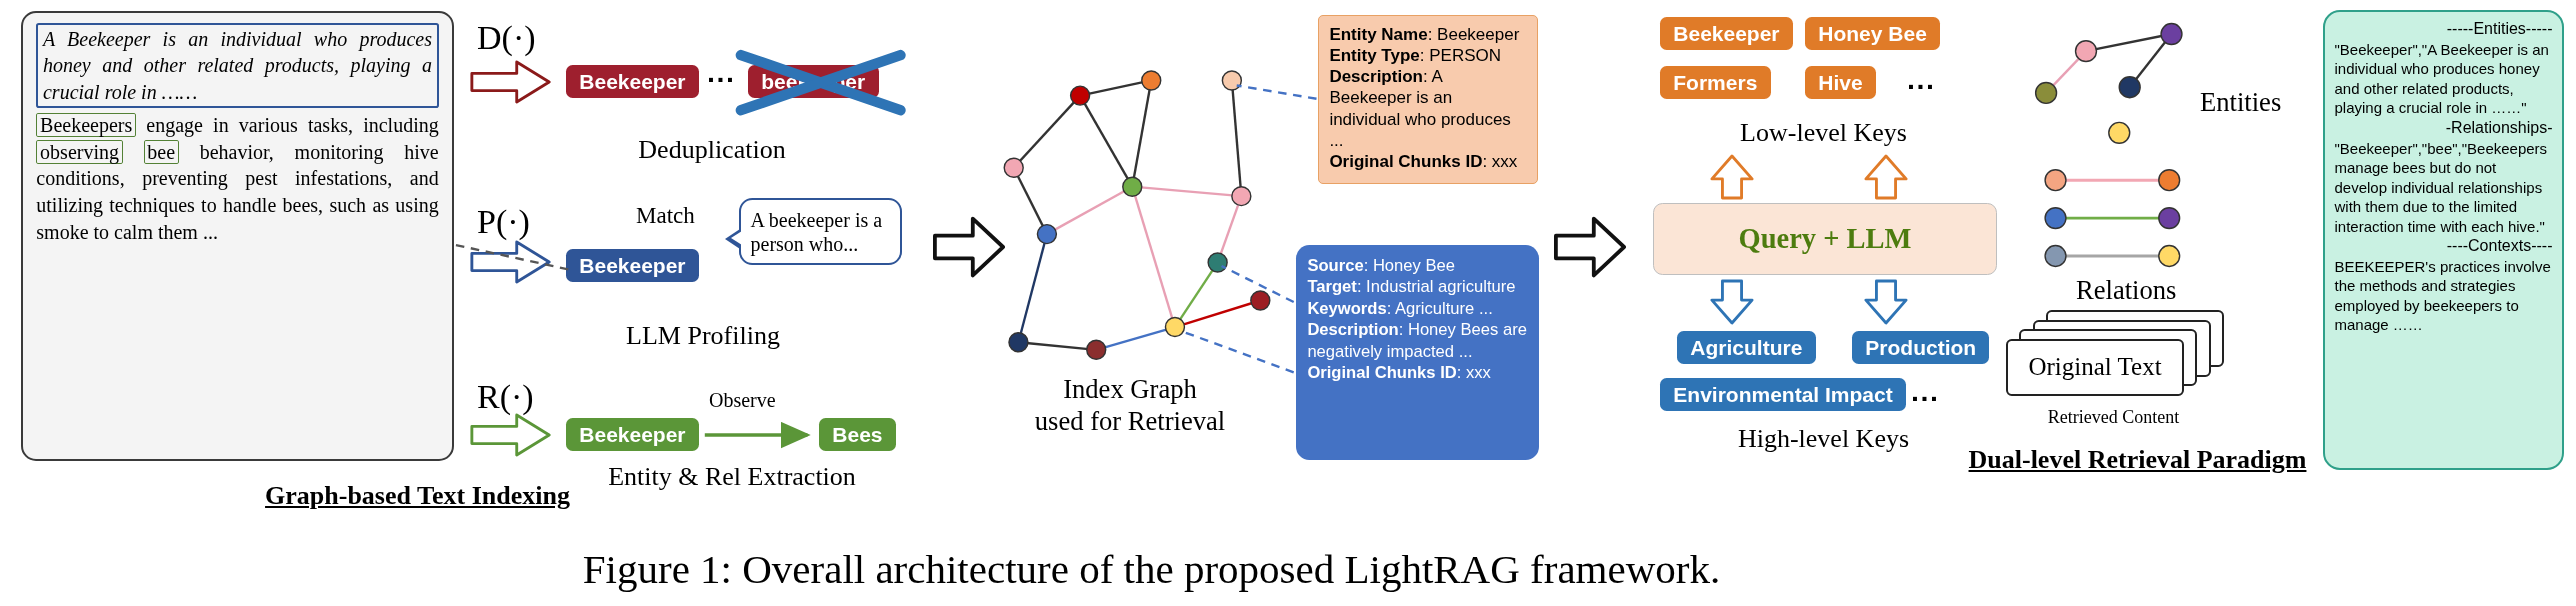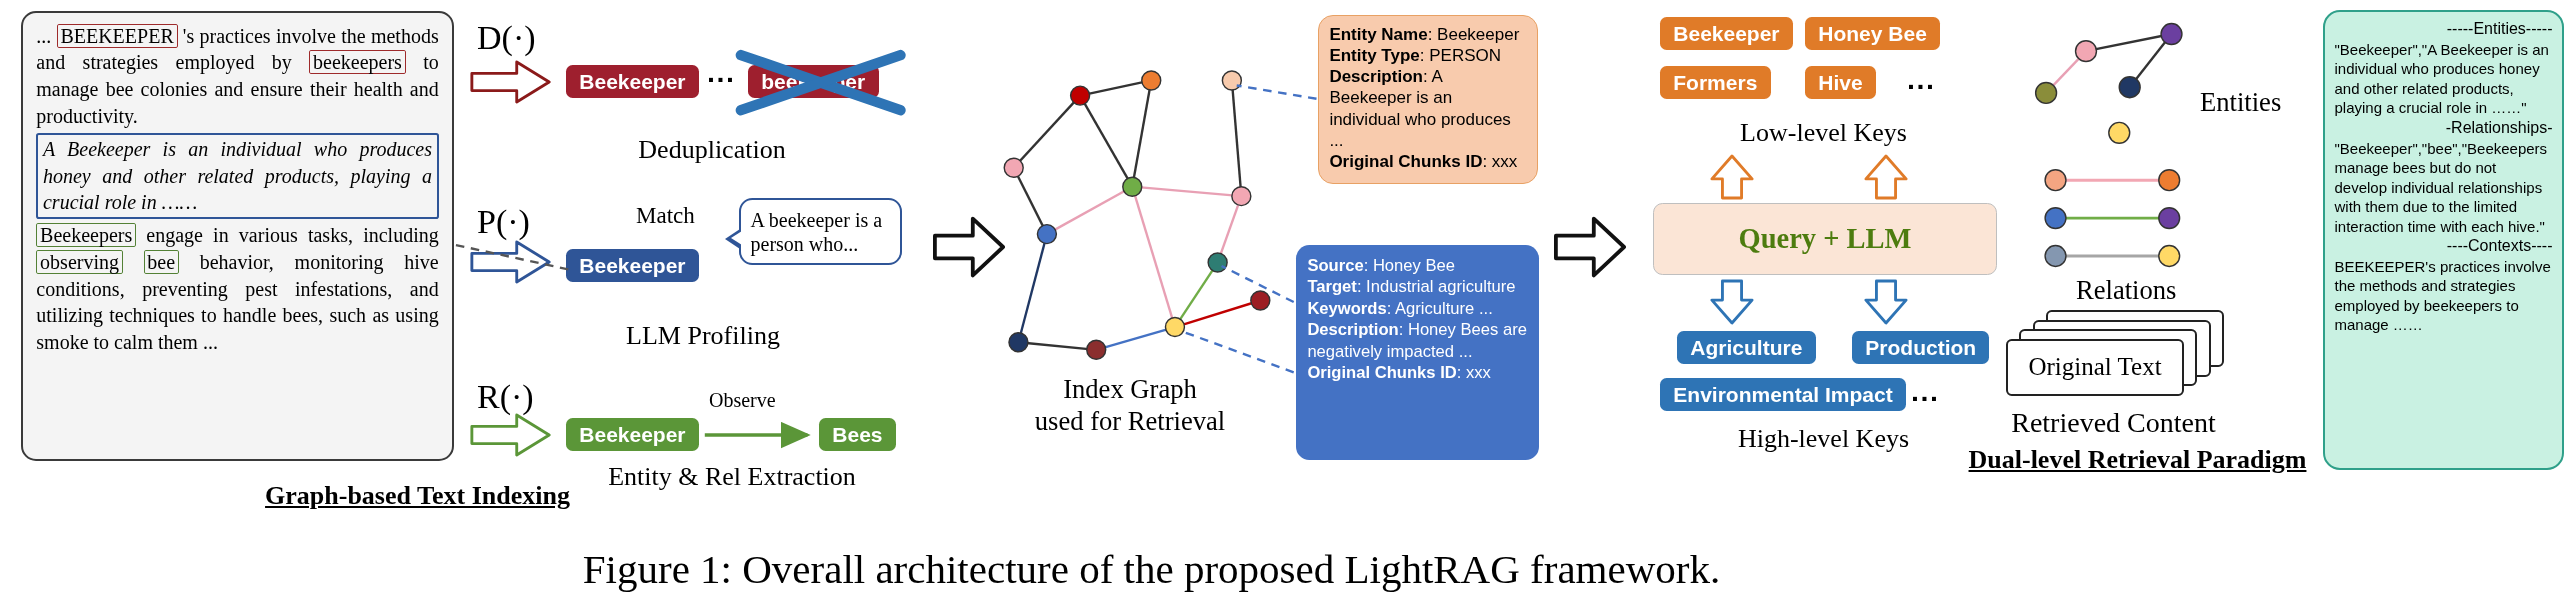--- a/index.html
+++ b/index.html
@@ -44,21 +44,21 @@
           font-family:Liberation Serif, serif;font-size:20px;line-height:1.2;z-index:2;}
   .tail-outer{position:absolute;left:-16px;top:28.5px;width:0;height:0;
           border-top:10.4px solid transparent;border-bottom:10.4px solid transparent;
           border-right:15px solid #2F5597;}
   .tail-inner{position:absolute;left:-10.4px;top:31px;width:0;height:0;
           border-top:7.6px solid transparent;border-bottom:7.6px solid transparent;
           border-right:11.4px solid #fff;}
 
   
   .entity-card{left:1318px;top:15px;width:220px;height:169px;background:#F8CBAD;
-          border:1.9px solid #e8a164;border-radius:15px;padding:7.6px 10.4px;box-sizing:border-box;
+          border:1.9px solid #e8a164;border-radius:5px;padding:7.6px 10.4px;box-sizing:border-box;
           font-family:"Liberation Sans",sans-serif;font-size:17px;line-height:1.25;z-index:2;}
   .relation-card{left:1296px;top:245px;width:243px;height:215px;background:#4472C4;color:#fff;
           border-radius:13.3px;padding:9.5px 11.4px;box-sizing:border-box;
           font-family:"Liberation Sans",sans-serif;font-size:16.6px;line-height:1.3;z-index:2;}
   .field .k{font-weight:bold;}
 
   
   .query-box{left:1653px;top:203px;width:342px;height:70px;background:#FBE5D6;
           border:1.9px solid #bfbfbf;border-radius:9.5px;display:flex;align-items:center;justify-content:center;
           font-size:28.5px;font-weight:bold;color:#4d7c0f;z-index:2;}
@@ -78,21 +78,20 @@
 
   svg{display:block;}
   #overlay{left:0;top:0;z-index:4;pointer-events:none;}
 </style>
 </head>
 <body>
 
 <div id="canvas">
 
   <div class="abs doc-box">
-    <p><span>... </span><span class="wbox red">BEEKEEPER</span><span> 's practices involve the methods and strategies employed by </span><span class="wbox red">beekeepers</span><span> to manage bee colonies and ensure their health and productivity.</span></p>
     <p class="blue-block">A Beekeeper is an individual who produces honey and other related products, playing a crucial role in ……</p>
     <p><span class="wbox green">Beekeepers</span><span> engage in various tasks, including </span><span class="wbox green">observing</span><span> </span><span class="wbox green">bee</span><span> behavior, monitoring hive conditions, preventing pest infestations, and utilizing techniques to handle bees, such as using smoke to calm them ...</span></p>
   </div>
   <div class="abs sec-label bold underline center" style="left:256px;top:481px;width:323px;">Graph-based Text Indexing</div>
 
   <div class="abs op" style="left:477px;top:19px;">D(·)</div>
   <svg class="abs" style="left:469px;top:59px;" width="84" height="46" viewBox="0 0 88 48">
     <polygon points="3,15 50,15 50,3 84,24 50,45 50,33 3,33" fill="#fff" stroke="#8B1A1A" stroke-width="3" stroke-linejoin="round"></polygon>
   </svg>
   <div class="abs op" style="left:477px;top:203px;">P(·)</div>
@@ -240,21 +239,21 @@
   <div class="abs" style="left:2076px;top:275px;font-size:26.6px;">Relations</div>
 
   <div class="abs" style="left:2006px;top:310px;width:215px;height:95px;">
     <div class="stack-card" style="left:40px;top:0;"></div>
     <div class="stack-card" style="left:26.6px;top:9.5px;"></div>
     <div class="stack-card" style="left:13.3px;top:19px;"></div>
     <div class="stack-card stack-front" style="left:0;top:28.5px;">
       <span>Original Text</span>
     </div>
   </div>
-  <div class="abs center" style="left:1995px;top:407px;width:237px;font-size:28px;">Retrieved Content</div>
+  <div class="abs center" style="left:1995px;top:407px;width:237px;font-size:18px;">Retrieved Content</div>
   <div class="abs center bold underline" style="left:1938px;top:445px;width:399px;font-size:26px;">Dual-level Retrieval Paradigm</div>
 
   <div class="abs mint-card">
     <div class="hdr">-----Entities-----</div>
     <div>"Beekeeper","A Beekeeper is an individual who produces honey and other related products, playing a crucial role in ……"</div>
     <div class="hdr">-Relationships-</div>
     <div>"Beekeeper","bee","Beekeepers manage bees but do not develop individual relationships with them due to the limited interaction time with each hive."</div>
     <div class="hdr">----Contexts----</div>
     <div>BEEKEEPER's practices involve the methods and strategies employed by beekeepers to manage ……</div>
   </div>

